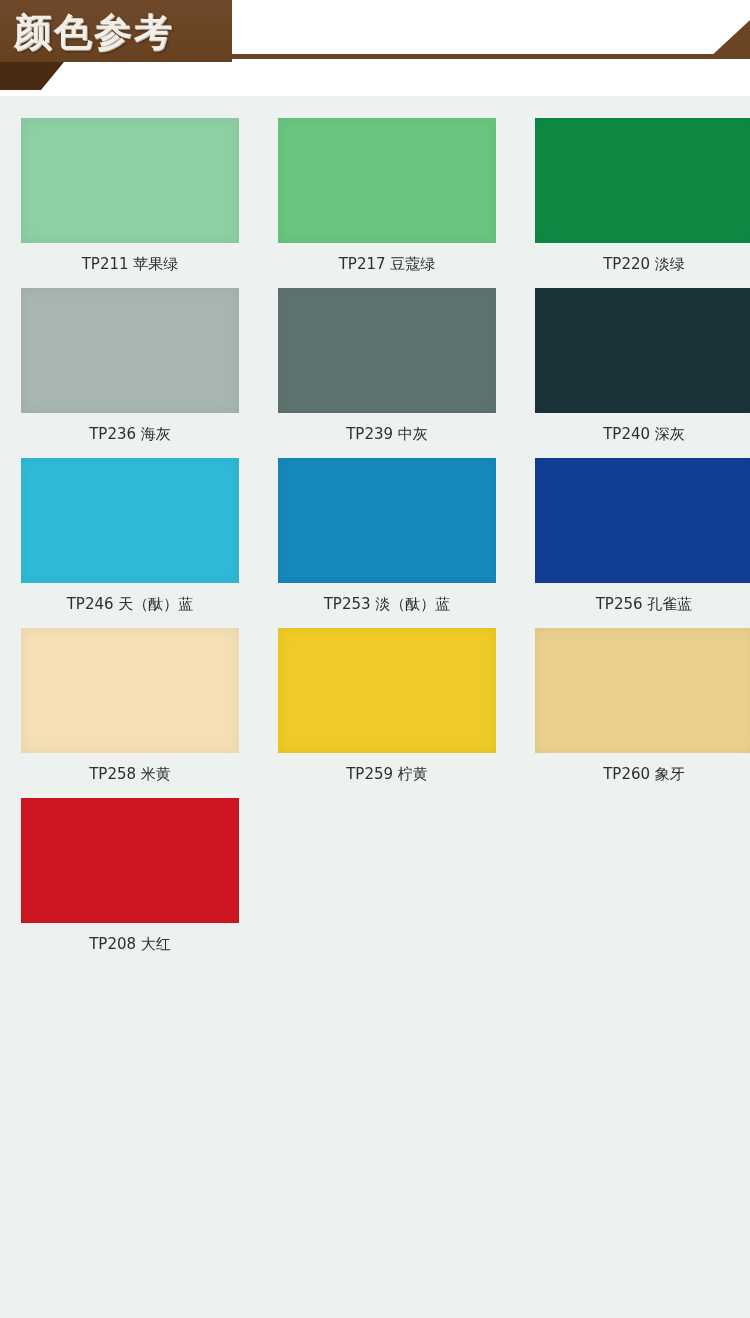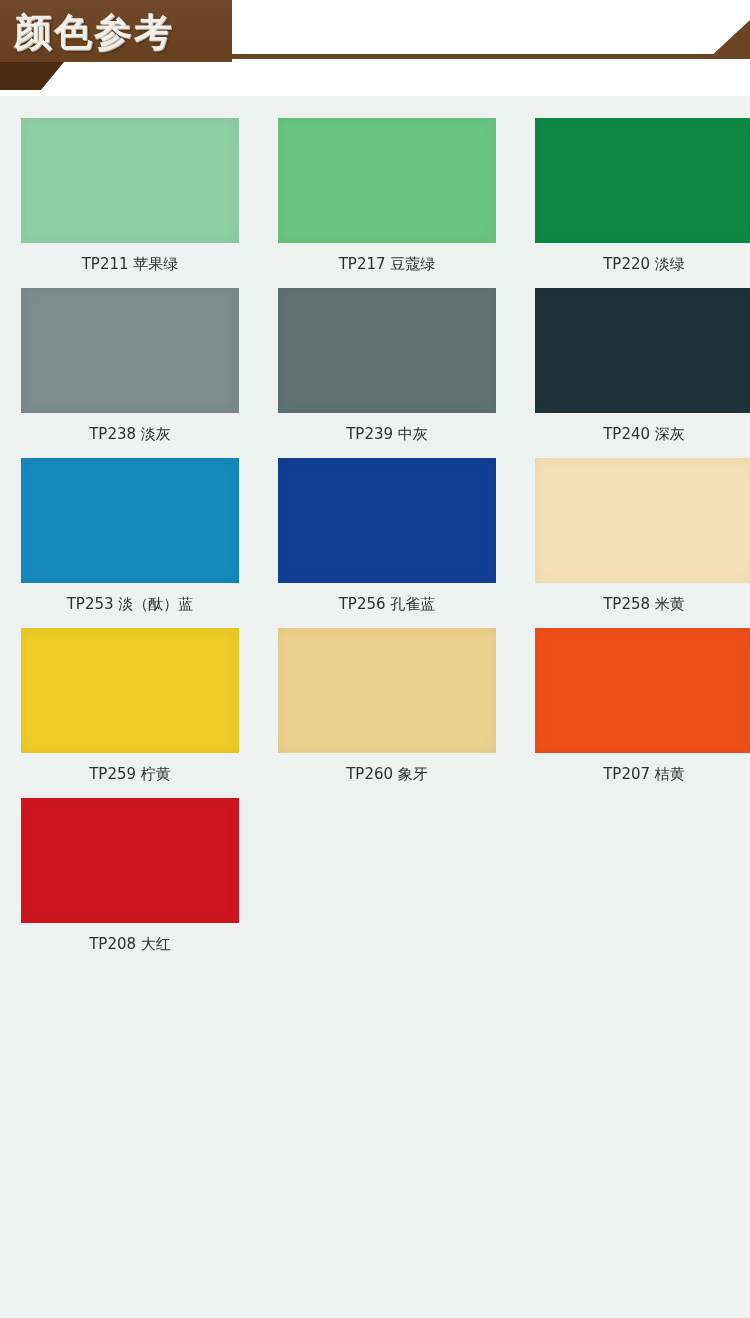--- a/index.html
+++ b/index.html
@@ -146,30 +146,34 @@
       </div>
       <div class="swatch-cell">
         <div class="chip" style="background: rgb(105, 197, 127);"></div>
         <div class="chip-label">TP217 豆蔻绿</div>
       </div>
       <div class="swatch-cell">
         <div class="chip" style="background: rgb(15, 138, 69);"></div>
         <div class="chip-label">TP220 淡绿</div>
       </div>
       <div class="swatch-cell">
-        <div class="chip" style="background: rgb(124, 140, 139);"></div>
-        <div class="chip-label">TP238 淡灰</div>
+        <div class="chip" style="background: rgb(168, 182, 177);"></div>
+        <div class="chip-label">TP236 海灰</div>
       </div>
       <div class="swatch-cell">
         <div class="chip" style="background: rgb(94, 115, 112);"></div>
         <div class="chip-label">TP239 中灰</div>
       </div>
       <div class="swatch-cell">
         <div class="chip" style="background: rgb(28, 51, 58);"></div>
         <div class="chip-label">TP240 深灰</div>
+      </div>
+      <div class="swatch-cell">
+        <div class="chip" style="background: rgb(47, 186, 216);"></div>
+        <div class="chip-label">TP246 天（酞）蓝</div>
       </div>
       <div class="swatch-cell">
         <div class="chip" style="background: rgb(22, 137, 188);"></div>
         <div class="chip-label">TP253 淡（酞）蓝</div>
       </div>
       <div class="swatch-cell">
         <div class="chip" style="background: rgb(18, 62, 149);"></div>
         <div class="chip-label">TP256 孔雀蓝</div>
       </div>
       <div class="swatch-cell">
@@ -178,21 +182,17 @@
       </div>
       <div class="swatch-cell">
         <div class="chip" style="background: rgb(238, 203, 38);"></div>
         <div class="chip-label">TP259 柠黄</div>
       </div>
       <div class="swatch-cell">
         <div class="chip" style="background: rgb(235, 208, 141);"></div>
         <div class="chip-label">TP260 象牙</div>
       </div>
       <div class="swatch-cell">
-        <div class="chip" style="background: rgb(240, 78, 24);"></div>
-        <div class="chip-label">TP207 桔黄</div>
-      </div>
-      <div class="swatch-cell">
         <div class="chip" style="background: rgb(208, 23, 33);"></div>
         <div class="chip-label">TP208 大红</div>
       </div>
     </div>
 </div>
 
 </body></html>

